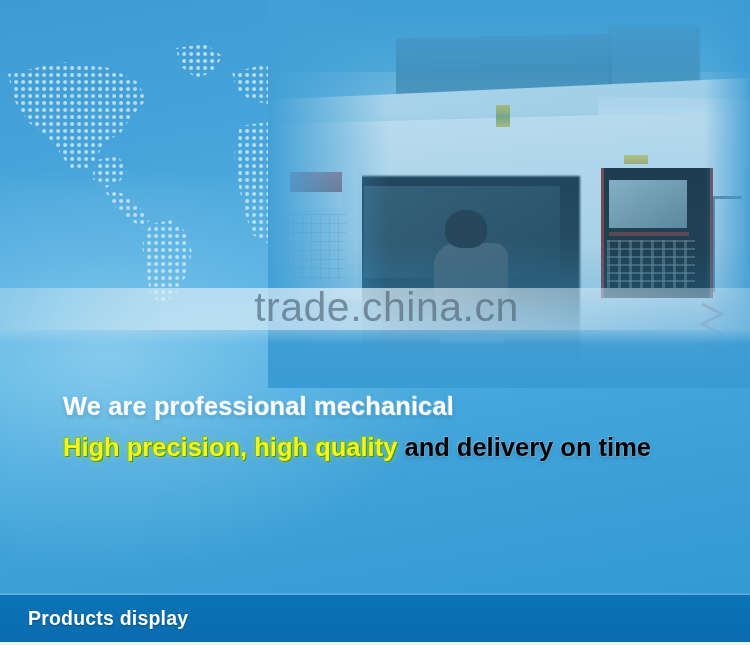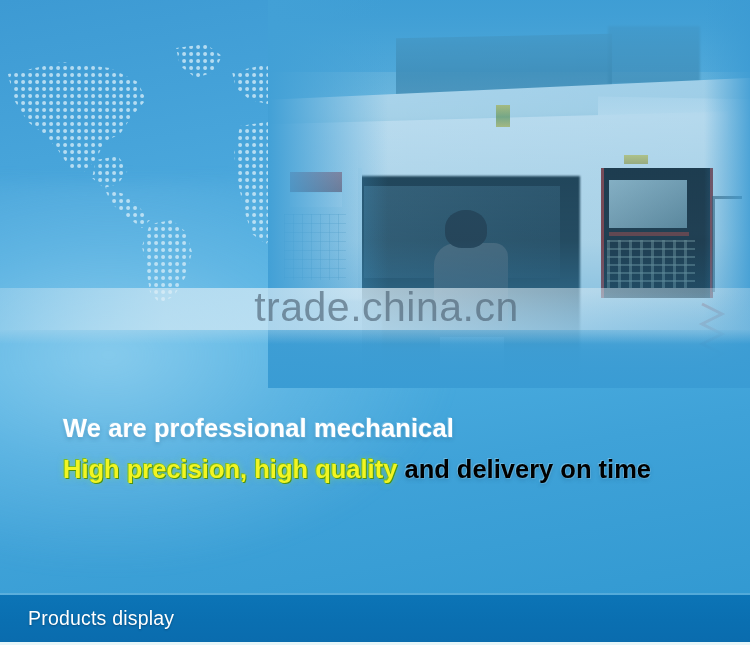--- a/index.html
+++ b/index.html
@@ -242,21 +242,21 @@
     color:rgba(72,94,112,.62);
     font-family:"Liberation Sans", sans-serif;
     user-select:none;
     pointer-events:none;
     padding-left:23px;
   }
 
   
   .copy {
     position:absolute;
-    left:63px; top:408px;
+    left:63px; top:386px;
     width:660px;
   }
   .copy .line {
     font-size:25.5px;
     font-weight:700;
     color:#ffffff;
     line-height:41px;
     letter-spacing:.1px;
     white-space:nowrap;
     text-shadow:
@@ -283,21 +283,21 @@
   }
   .bottom-bar {
     position:absolute;
     left:0; bottom:3px; width:100%; height:47px;
     background:linear-gradient(180deg,#0c74b6 0%,#0a6fb1 55%,#0a6cae 100%);
     display:flex; align-items:center;
   }
   .bottom-bar .title {
     margin-left:28px;
     font-size:19.5px;
-    font-weight:400;
+    font-weight:700;
     color:#ffffff;
     letter-spacing:.2px;
     text-shadow:0 1px 2px rgba(0,40,70,.45);
   }
   .bottom-edge {
     position:absolute; left:0; bottom:0; width:100%; height:3px;
     background:#e8f6f8;
   }
 </style>
 </head>

